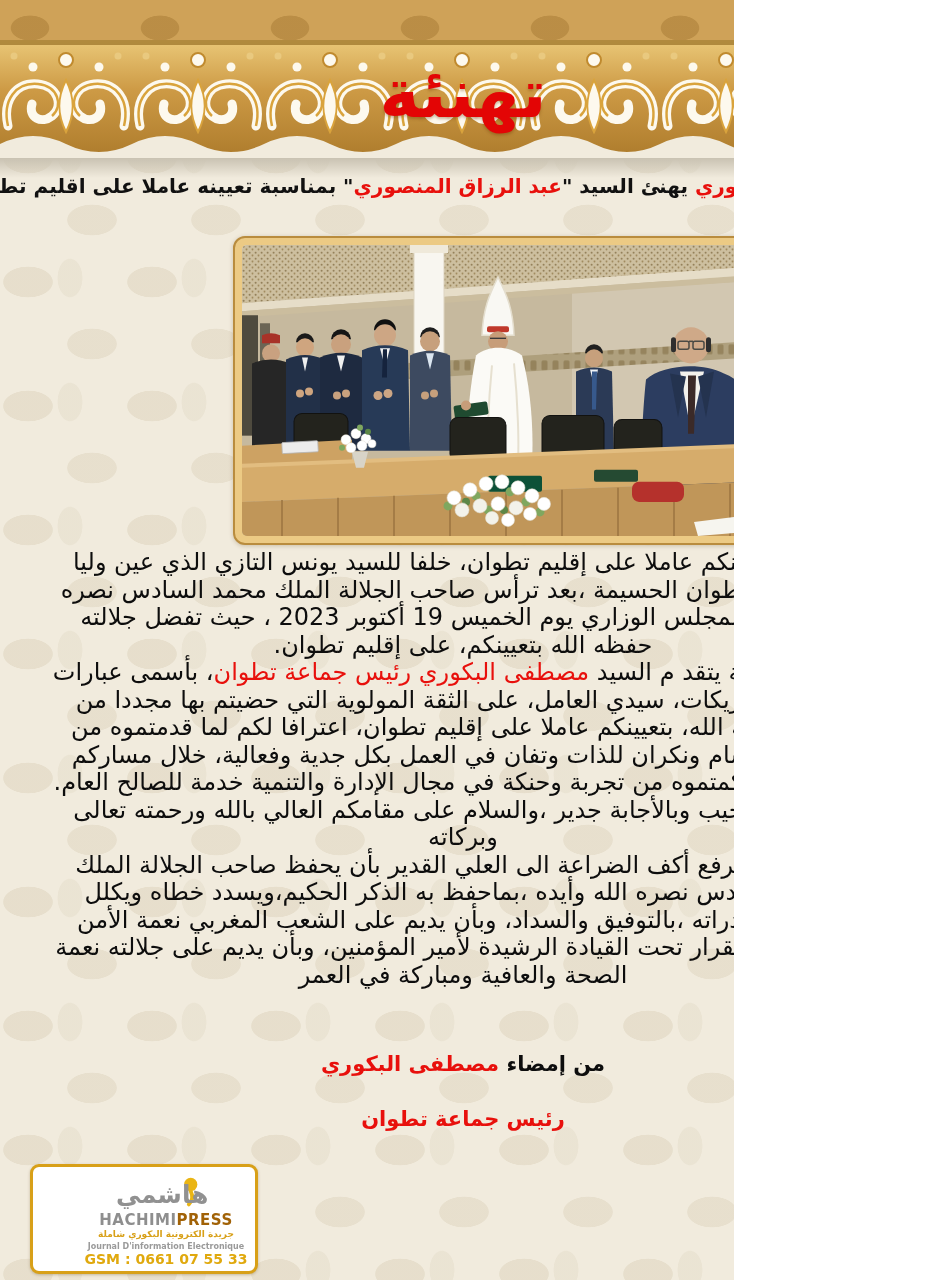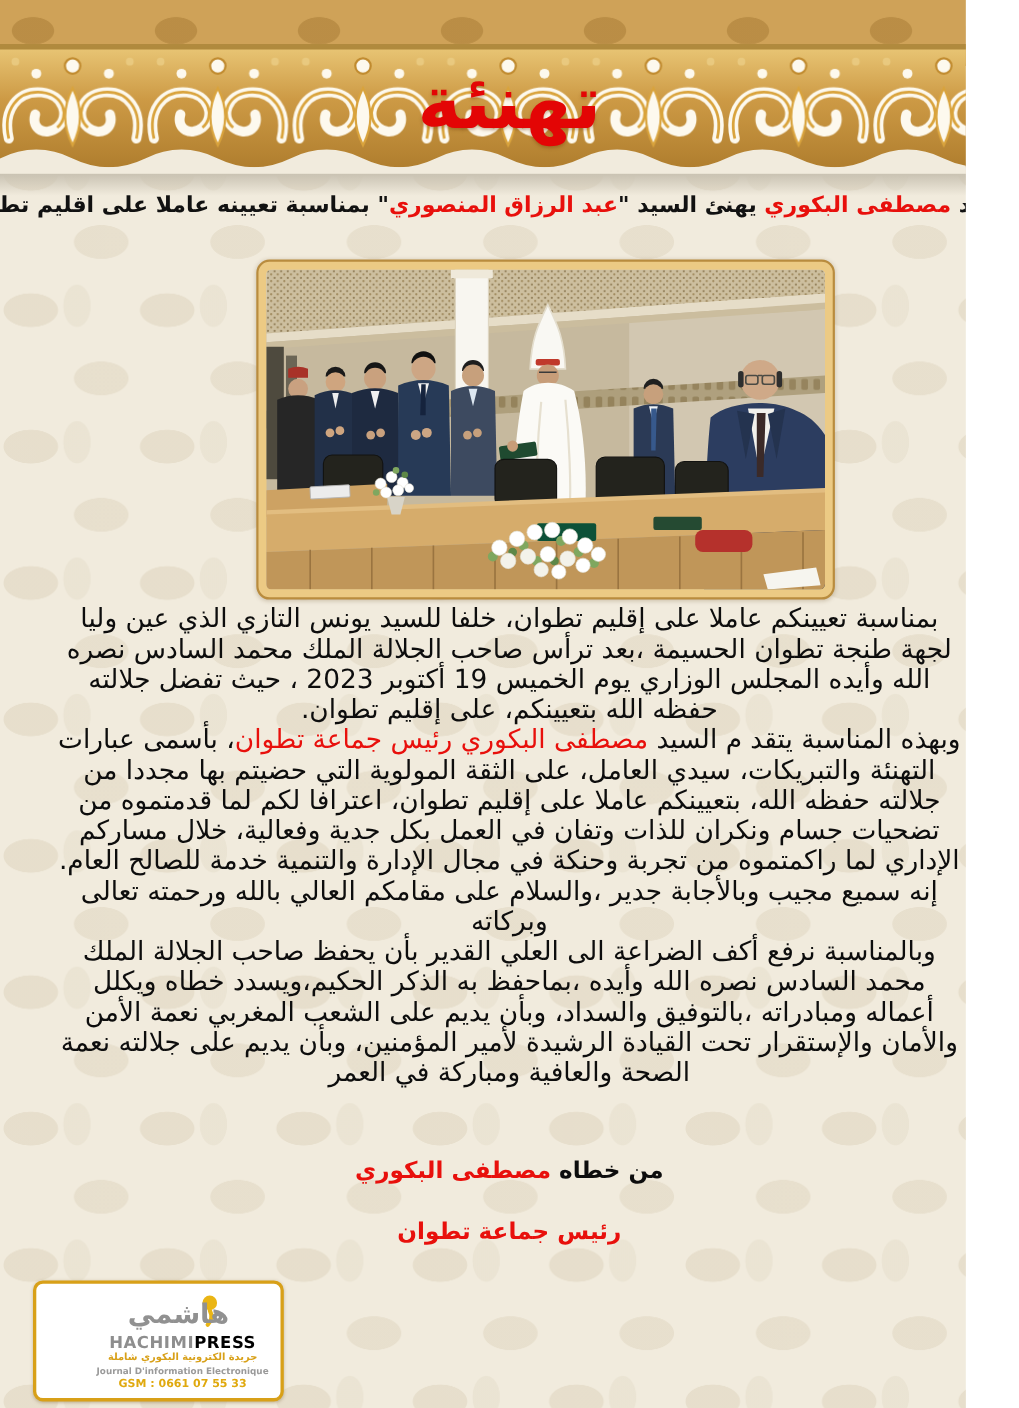--- a/index.html
+++ b/index.html
@@ -1,17 +1,17 @@
 <!DOCTYPE html>
 <html lang="ar"><head>
 <meta charset="utf-8">
 <style>
   html,body{margin:0;padding:0;background:#ffffff;}
   .page{
-    position:relative;width:878px;height:1280px;overflow:hidden;
+    position:relative;width:734px;height:1280px;overflow:hidden;
     font-family:"DejaVu Sans",sans-serif;
     background-color:#f1ebdd;
     background-image:
       radial-gradient(ellipse 42px 26px at 28px 34px, rgba(222,212,190,.55) 58%, transparent 60%),
       radial-gradient(ellipse 42px 26px at 92px 96px, rgba(222,212,190,.5) 58%, transparent 60%),
       radial-gradient(ellipse 22px 34px at 70px 30px, rgba(233,226,209,.8) 55%, transparent 58%);
     background-size:124px 124px;
   }
   
   .top-band{
@@ -62,24 +62,24 @@
   .press-logo{
     position:absolute;left:30px;top:1164px;width:178px;height:104px;
     background:#ffffff;border:3px solid #d8a018;border-radius:9px;
     display:flex;flex-direction:column;align-items:center;justify-content:center;
     box-shadow:0 1px 3px rgba(100,70,10,.3);
     padding-left:44px;
   }
   .logo-mark{width:120px;height:38px;display:block;margin-top:2px;}
   .logo-brand{font-size:15px;font-weight:bold;letter-spacing:.5px;line-height:16px;}
   .brand-grey{color:#8e8e8e;}
-  .brand-gold{color:#000000;}
+  .brand-gold{color:#a16207;}
   .logo-tag-ar{font-size:9px;font-weight:bold;color:#d8a018;direction:rtl;line-height:13px;}
   .logo-tag-fr{font-size:8px;font-weight:bold;color:#9a9a9a;line-height:11px;}
-  .logo-phone{font-size:10px;font-weight:bold;color:#e0a90e;line-height:14px;}
+  .logo-phone{font-size:14px;font-weight:bold;color:#e0a90e;line-height:14px;}
 </style>
 </head>
 <body>
 
 <div class="page">
 
   <div class="top-band"></div>
 
   <svg class="ornament-svg" viewBox="0 0 926 120" preserveAspectRatio="none" aria-hidden="true">
     <defs>
@@ -283,21 +283,21 @@
   </div>
 
   <div class="body-text">
     <p>بمناسبة تعيينكم عاملا على إقليم تطوان، خلفا للسيد يونس التازي الذي عين وليا لجهة طنجة تطوان الحسيمة ،بعد ترأس صاحب الجلالة الملك محمد السادس نصره الله وأيده المجلس الوزاري يوم الخميس 19 أكتوبر 2023 ، حيث تفضل جلالته حفظه الله بتعيينكم، على إقليم  تطوان.</p>
     <p><span>وبهذه المناسبة يتقد م السيد </span><span class="red">مصطفى البكوري رئيس جماعة تطوان</span><span>، بأسمى عبارات التهنئة والتبريكات، سيدي العامل، على الثقة المولوية التي حضيتم بها مجددا من جلالته حفظه الله، بتعيينكم عاملا على إقليم تطوان، اعترافا لكم لما قدمتموه من تضحيات جسام ونكران للذات وتفان في العمل بكل جدية وفعالية، خلال مساركم الإداري لما راكمتموه من تجربة وحنكة في مجال الإدارة والتنمية خدمة للصالح العام.</span></p>
     <p>إنه سميع مجيب وبالأجابة جدير ،والسلام على مقامكم العالي بالله ورحمته تعالى وبركاته</p>
     <p>وبالمناسبة نرفع أكف الضراعة الى العلي القدير بأن يحفظ صاحب الجلالة الملك محمد السادس نصره الله وأيده ،بماحفظ به الذكر الحكيم،ويسدد خطاه ويكلل أعماله ومبادراته ،بالتوفيق والسداد، وبأن يديم على الشعب المغربي نعمة الأمن والأمان والإستقرار تحت القيادة الرشيدة لأمير المؤمنين، وبأن يديم على جلالته نعمة الصحة والعافية ومباركة في العمر</p>
   </div>
 
   <div class="signature">
-    <div class="line"><span>من خطاه </span><span class="red">مصطفى البكوري</span></div>
+    <div class="line"><span>من إمضاء </span><span class="red">مصطفى البكوري</span></div>
     <div class="line red">رئيس جماعة تطوان</div>
   </div>
 
   <div class="press-logo">
     <svg class="logo-mark" viewBox="0 0 120 40" aria-hidden="true">
       <circle cx="86" cy="11" r="7" fill="#eab514"></circle>
       <path d="M86,18 q4,8 -2,14" stroke="#eab514" stroke-width="4" fill="none" stroke-linecap="round"></path>
       <text x="56" y="30" text-anchor="middle" font-family="DejaVu Sans, sans-serif" font-size="26" font-weight="bold" fill="#919191">هاشمي</text>
     </svg>
     <div class="logo-brand"><span class="brand-grey">HACHIMI</span><span class="brand-gold">PRESS</span></div>

